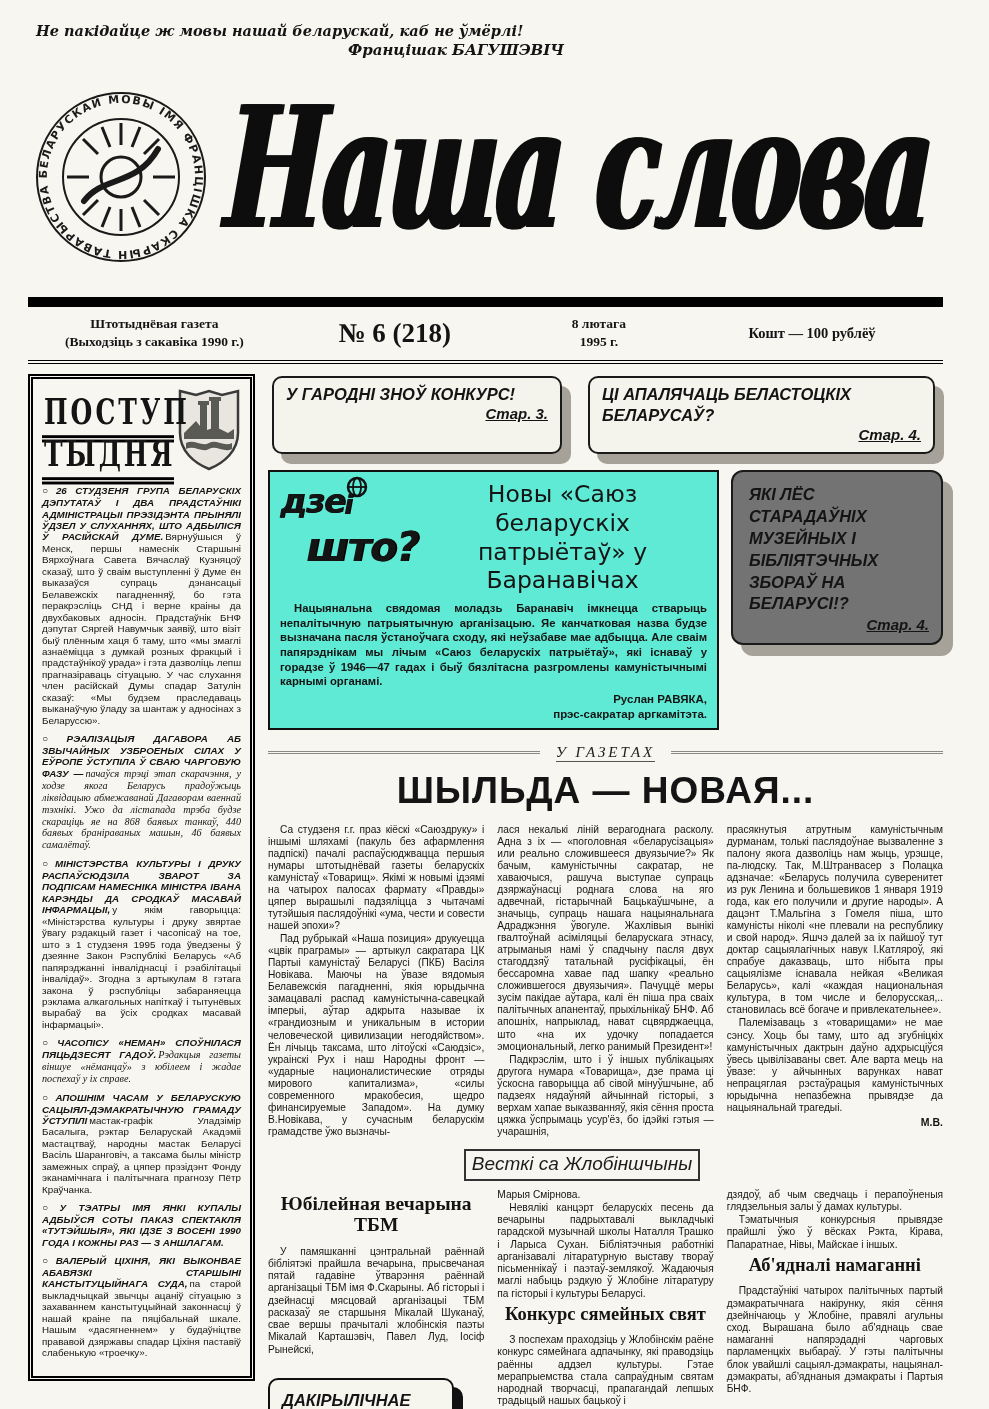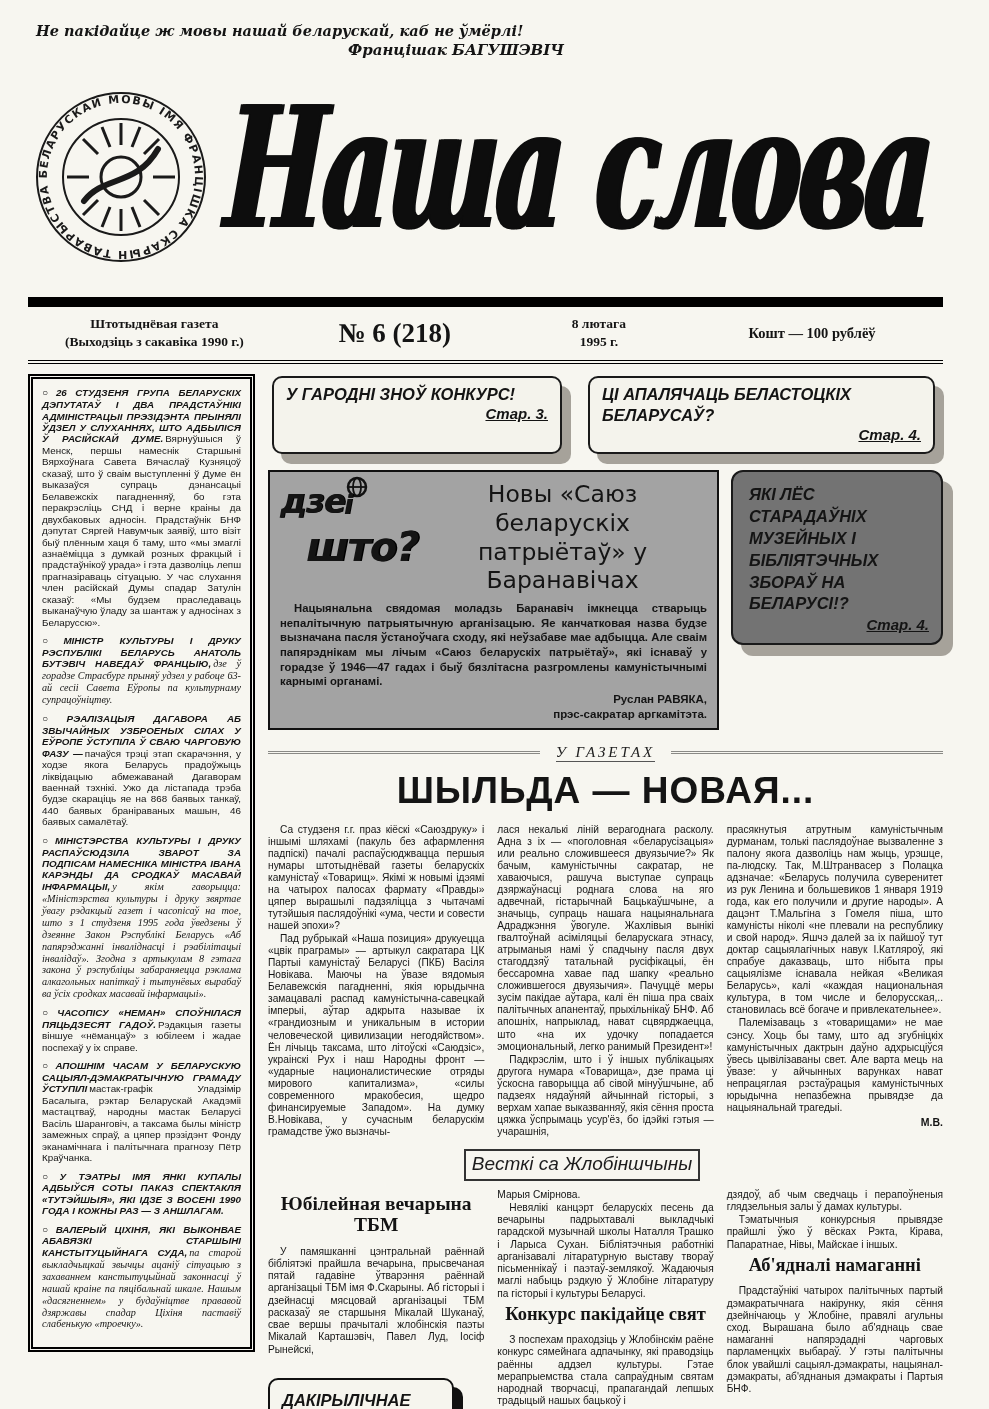--- a/index.html
+++ b/index.html
@@ -64,21 +64,21 @@
     border:2px solid #1a1a1a; border-radius:10px; background:#f4f3ec;
     box-shadow:9px 10px 0 0 #a6a29a; padding:6px 12px 8px 12px;
     font-weight:bold; font-style:italic; font-size:16.5px; line-height:1.25;
   }
   .banner.b1 { width:290px; }
   .banner.b2 { flex:1; }
   .page-ref { display:block; text-align:right; text-decoration:underline; font-weight:bold; font-style:italic; font-size:15px; }
 
   
   .mid-row { display:flex; gap:12px; align-items:flex-start; }
-  .dzeshto-box { flex:1; border:2px solid #111; padding:8px 10px 6px 10px; background:#a3a3a3; }
+  .dzeshto-box { flex:1; border:2px solid #111; padding:8px 10px 6px 10px; background:#5eead4; }
   .dz-head { display:flex; gap:10px; }
   .dz-logo { flex:0 0 128px; position:relative; height:78px; }
   .dz-word1 { position:absolute; left:0; top:2px; font-family:"DejaVu Sans", sans-serif; font-weight:bold; font-style:italic; font-size:33px; letter-spacing:-1px; text-shadow:1px 0 0 #000; }
   .dz-i { position:absolute; left:64px; top:10px; font-family:"DejaVu Sans", sans-serif; font-weight:bold; font-style:italic; font-size:26px; text-shadow:1px 0 0 #000; }
   .dz-globe { position:absolute; left:66px; top:-4px; }
   .dz-word2 { position:absolute; left:26px; top:44px; font-family:"DejaVu Sans", sans-serif; font-weight:bold; font-style:italic; font-size:40px; letter-spacing:-1px; text-shadow:1.5px 0 0 #000; }
   .dz-headline { flex:1; font-size:23.5px; line-height:1.22; text-align:center; font-family:"DejaVu Sans", sans-serif; }
   .dz-lead { font-weight:bold; font-size:11.3px; line-height:1.3; text-align:justify; margin-top:6px; text-indent:14px; }
   .dz-byline { text-align:right; font-weight:bold; font-size:11.5px; line-height:1.3; margin-top:3px; }
 
@@ -171,26 +171,42 @@
     <div class="ib-date">
       <div>8 лютага</div>
       <div>1995 г.</div>
     </div>
     <div class="ib-price">Кошт — 100 рублёў</div>
   </div>
 
   <div class="content">
 
     <div class="sidebar">
+      <div class="sb-head">
+        <div class="sb-titles">
+          <span class="sb-t">ПОСТУП</span>
+          <span class="sb-t">ТЫДНЯ</span>
+        </div>
+        <span>
+          <svg width="62" height="84" viewBox="0 0 62 84">
+            <path d="M2,4 L18,8 L31,4 L44,8 L60,4 L60,46 C60,64 46,76 31,82 C16,76 2,64 2,46 Z" fill="#e8e6de" stroke="#3a3a3a" stroke-width="2.5"></path>
+            <g fill="#5a5a55">
+              <rect x="22" y="18" width="7" height="26"></rect>
+                <rect x="33" y="14" width="8" height="30"></rect>
+              <rect x="20" y="14" width="11" height="4"></rect>
+                <rect x="31" y="10" width="12" height="4"></rect>
+              <path d="M6,46 L18,34 L26,44 L38,40 L50,46 L56,42 L56,52 L6,52 Z"></path>
+              <path d="M8,56 C16,52 24,60 31,56 C38,52 46,60 54,56 L54,62 C46,66 38,58 31,62 C24,66 16,58 8,62 Z"></path>
+            </g>
+          </svg>
+        </span>
+      </div>
 
       <p class="sb-item">
         <span class="si-bullet">○</span><span class="si-lead">26 СТУДЗЕНЯ ГРУПА БЕЛАРУСКІХ ДЭПУТАТАЎ І ДВА ПРАДСТАЎНІКІ АДМІНІСТРАЦЫІ ПРЭЗІДЭНТА ПРЫНЯЛІ ЎДЗЕЛ У СЛУХАННЯХ, ШТО АДБЫЛІСЯ Ў РАСІЙСКАЙ ДУМЕ.</span><span class="si-text">Вярнуўшыся ў Менск, першы намеснік Старшыні Вярхоўнага Савета Вячаслаў Кузняцоў сказаў, што ў сваім выступленні ў Думе ён выказаўся супраць дэнансацыі Белавежскіх пагадненняў, бо гэта перакрэсліць СНД і верне краіны да двухбаковых адносін. Прадстаўнік БНФ дэпутат Сяргей Навумчык заявіў, што візіт быў плённым хаця б таму, што «мы змаглі азнаёміцца з думкай розных фракцый і прадстаўнікоў урада» і гэта дазволіць лепш прагназіраваць сітуацыю. У час слухання член расійскай Думы спадар Затулін сказаў: «Мы будзем праследаваць выканаўчую ўладу за шантаж у адносінах з Беларуссю».</span>
-      </p>
-      <p class="sb-item">
-        <span class="si-bullet">○</span><span class="si-lead">МІНІСТР КУЛЬТУРЫ І ДРУКУ РЭСПУБЛІКІ БЕЛАРУСЬ АНАТОЛЬ БУТЭВІЧ НАВЕДАЎ ФРАНЦЫЮ,</span><span class="si-text">дзе ў горадзе Страсбург прыняў удзел у рабоце 63-ай сесіі Савета Еўропы па культурнаму супрацоўніцтву.</span>
       </p>
       <p class="sb-item">
         <span class="si-bullet">○</span><span class="si-lead">РЭАЛІЗАЦЫЯ ДАГАВОРА АБ ЗВЫЧАЙНЫХ УЗБРОЕНЫХ СІЛАХ У ЕЎРОПЕ ЎСТУПІЛА Ў СВАЮ ЧАРГОВУЮ ФАЗУ —</span><span class="si-text">пачаўся трэці этап скарачэння, у ходзе якога Беларусь прадоўжыць ліквідацыю абмежаванай Дагаворам ваеннай тэхнікі. Ужо да лістапада трэба будзе скараціць яе на 868 баявых танкаў, 440 баявых браніраваных машын, 46 баявых самалётаў.</span>
       </p>
       <p class="sb-item">
         <span class="si-bullet">○</span><span class="si-lead">МІНІСТЭРСТВА КУЛЬТУРЫ І ДРУКУ РАСПАЎСЮДЗІЛА ЗВАРОТ ЗА ПОДПІСАМ НАМЕСНІКА МІНІСТРА ІВАНА КАРЭНДЫ ДА СРОДКАЎ МАСАВАЙ ІНФАРМАЦЫІ,</span><span class="si-text">у якім гаворыцца: «Міністэрства культуры і друку звяртае ўвагу рэдакцый газет і часопісаў на тое, што з 1 студзеня 1995 года ўведзены ў дзеянне Закон Рэспублікі Беларусь «Аб папярэджанні інваліднасці і рэабілітацыі інвалідаў». Згодна з артыкулам 8 гэтага закона ў рэспубліцы забараняецца рэклама алкагольных напіткаў і тытунёвых вырабаў ва ўсіх сродках масавай інфармацыі».</span>
       </p>
       <p class="sb-item">
         <span class="si-bullet">○</span><span class="si-lead">ЧАСОПІСУ «НЕМАН» СПОЎНІЛАСЯ ПЯЦЬДЗЕСЯТ ГАДОЎ.</span><span class="si-text">Рэдакцыя газеты віншуе «нёманцаў» з юбілеем і жадае поспехаў у іх справе.</span>
       </p>
@@ -280,21 +296,21 @@
           <p>У памяшканні цэнтральнай раённай бібліятэкі прайшла вечарына, прысвечаная пятай гадавіне ўтварэння раённай арганізацыі ТБМ імя Ф.Скарыны. Аб гісторыі і дзейнасці мясцовай арганізацыі ТБМ расказаў яе старшыня Мікалай Шуканаў, свае вершы прачыталі жлобінскія паэты Мікалай Карташэвіч, Павел Луд, Іосіф Рынейскі,</p>
           <div class="cyr-box">
             <span>ДАКІРЫЛІЧНАЕ ПІСЬМО НА БЕЛАРУСІ.</span>
             
             
           </div>
         </div>
         <div class="zh-col">
           <p class="noindent">Марыя Смірнова.</p>
           <p>Невялікі канцэрт беларускіх песень да вечарыны падрыхтавалі выкладчыкі гарадской музычнай школы Наталля Трашко і Ларыса Сухан. Бібліятэчныя работнікі арганізавалі літаратурную выставу твораў пісьменнікаў і паэтаў-землякоў. Жадаючыя маглі набыць рэдкую ў Жлобіне літаратуру па гісторыі і культуры Беларусі.</p>
-          <div class="zh-title small">Конкурс пакідайце свят</div>
+          <div class="zh-title small">Конкурс сямейных свят</div>
           <p>З поспехам праходзіць у Жлобінскім раёне конкурс сямейнага адпачынку, які праводзіць раённы аддзел культуры. Гэтае мерапрыемства стала сапраўдным святам народнай творчасці, прапагандай лепшых традыцый нашых бацькоў і</p>
         </div>
         <div class="zh-col">
           <p class="noindent">дзядоў, аб чым сведчаць і перапоўненыя глядзельныя залы ў дамах культуры.</p>
           <p>Тэматычныя конкурсныя прывядзе прайшлі ўжо ў вёсках Рэкта, Кірава, Папаратнае, Нівы, Майскае і іншых.</p>
           <div class="zh-title small">Аб'ядналі намаганні</div>
           <p>Прадстаўнікі чатырох палітычных партый дэмакратычнага накірунку, якія сёння дзейнічаюць у Жлобіне, правялі агульны сход. Вырашана было аб'яднаць свае намаганні напярэдадні чарговых парламенцкіх выбараў. У гэты палітычны блок увайшлі сацыял-дэмакраты, нацыянал-дэмакраты, аб'яднаныя дэмакраты і Партыя БНФ.</p>
 
         </div>
       </div>

